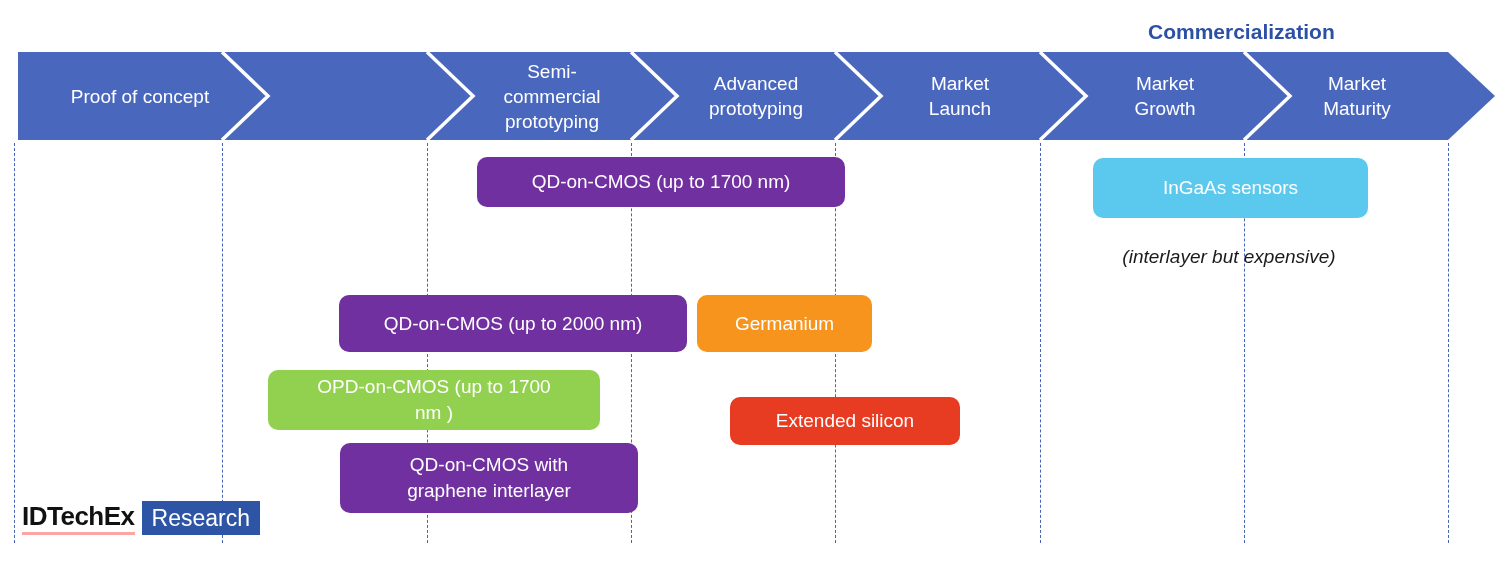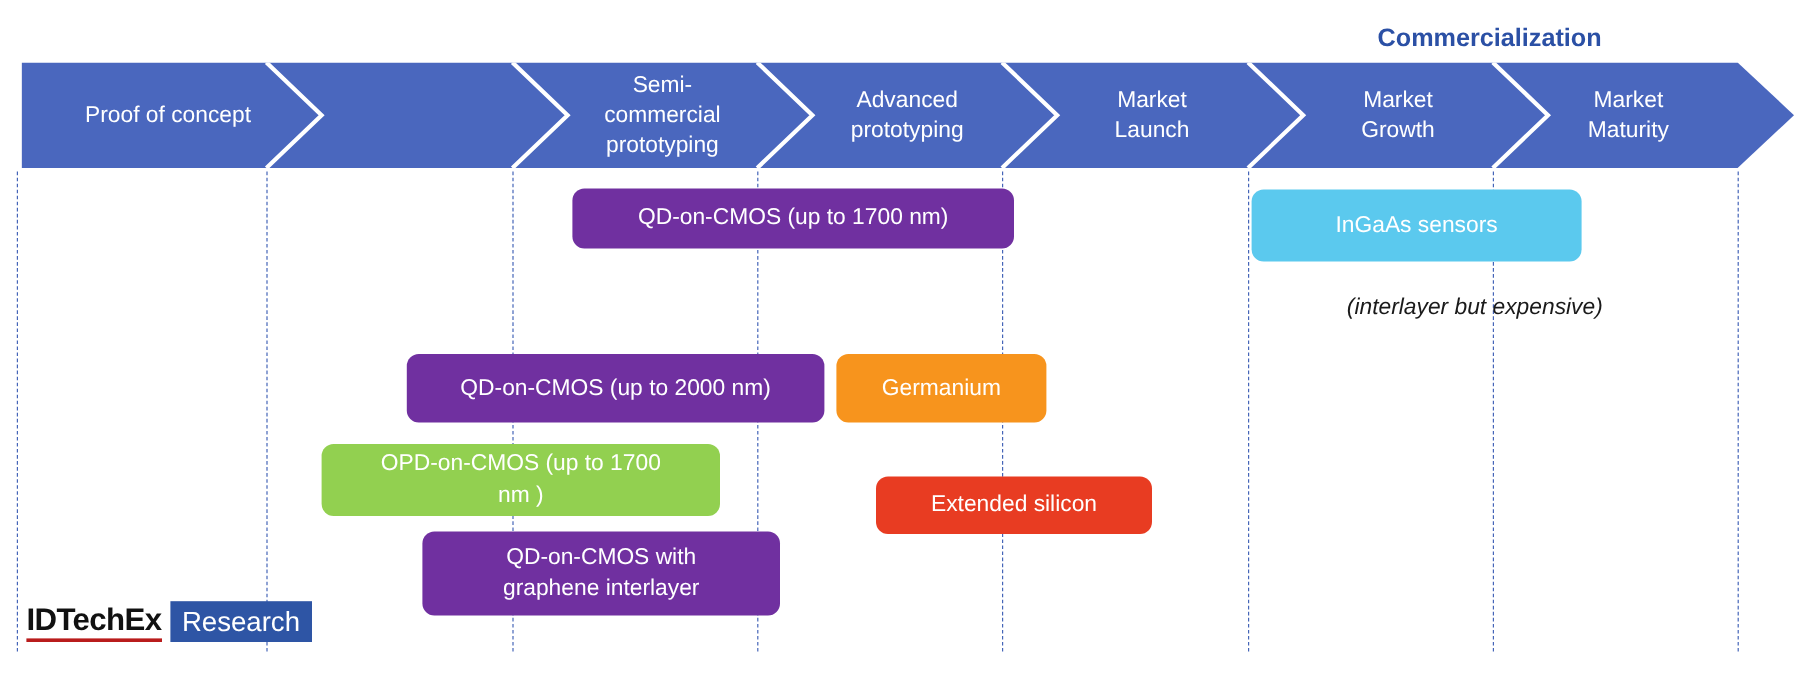--- a/index.html
+++ b/index.html
@@ -68,21 +68,21 @@
     position: absolute;
     left: 22px; top: 501px;
     display: flex;
     align-items: stretch;
   }
   .logo-brand {
     font-size: 26px;
     font-weight: bold;
     color: #111111;
     letter-spacing: -0.5px;
-    border-bottom: 3px solid #b91c1c;
+    border-bottom: 3px solid #fca5a5;
     padding-bottom: 1px;
     line-height: 30px;
   }
   .logo-division {
     margin-left: 7px;
     padding: 0 10px;
     display: flex;
     align-items: center;
     color: #ffffff;
     font-size: 23px;
@@ -124,33 +124,33 @@
   <div class="vline" style="left:222px;"></div>
   <div class="vline" style="left:427px;"></div>
   <div class="vline" style="left:631px;"></div>
   <div class="vline" style="left:835px;"></div>
   <div class="vline" style="left:1040px;"></div>
   <div class="vline" style="left:1244px;"></div>
   <div class="vline" style="left:1448px;"></div>
 
   <div class="tech-box" style="left: 477px; top: 157px; width: 368px; height: 50px; background-color: rgb(112, 48, 160);">QD-on-CMOS (up to 1700 nm)</div>
 
-  <div class="tech-box" style="left: 1043px; top: 158px; width: 275px; height: 60px; background-color: rgb(91, 201, 238); text-align: right;">InGaAs sensors</div>
+  <div class="tech-box" style="left: 1093px; top: 158px; width: 275px; height: 60px; background-color: rgb(91, 201, 238); text-align: right;">InGaAs sensors</div>
 
 
   <div class="tech-box" style="left: 339px; top: 295px; width: 348px; height: 57px; background-color: rgb(112, 48, 160);">QD-on-CMOS (up to 2000 nm)</div>
 
   <div class="tech-box" style="left: 697px; top: 295px; width: 175px; height: 57px; background-color: rgb(247, 148, 29); border-radius: 10px;">Germanium</div>
 
   <div class="tech-box" style="left: 268px; top: 370px; width: 332px; height: 60px; background-color: rgb(146, 208, 80);">OPD-on-CMOS (up to 1700
 nm )</div>
 
   <div class="tech-box" style="left: 730px; top: 397px; width: 230px; height: 48px; background-color: rgb(232, 60, 34);">Extended silicon</div>
 
-  <div class="tech-box" style="left: 352px; top: 443px; width: 298px; height: 70px; background-color: rgb(112, 48, 160);">QD-on-CMOS with
+  <div class="tech-box" style="left: 340px; top: 443px; width: 298px; height: 70px; background-color: rgb(112, 48, 160);">QD-on-CMOS with
 graphene interlayer</div>
 
   <div class="note">(interlayer but expensive)</div>
 
   <div class="logo">
     <span class="logo-brand">IDTechEx</span>
     <span class="logo-division" style="background-color: rgb(46, 85, 165);">Research</span>
   </div>
 
 </div>

